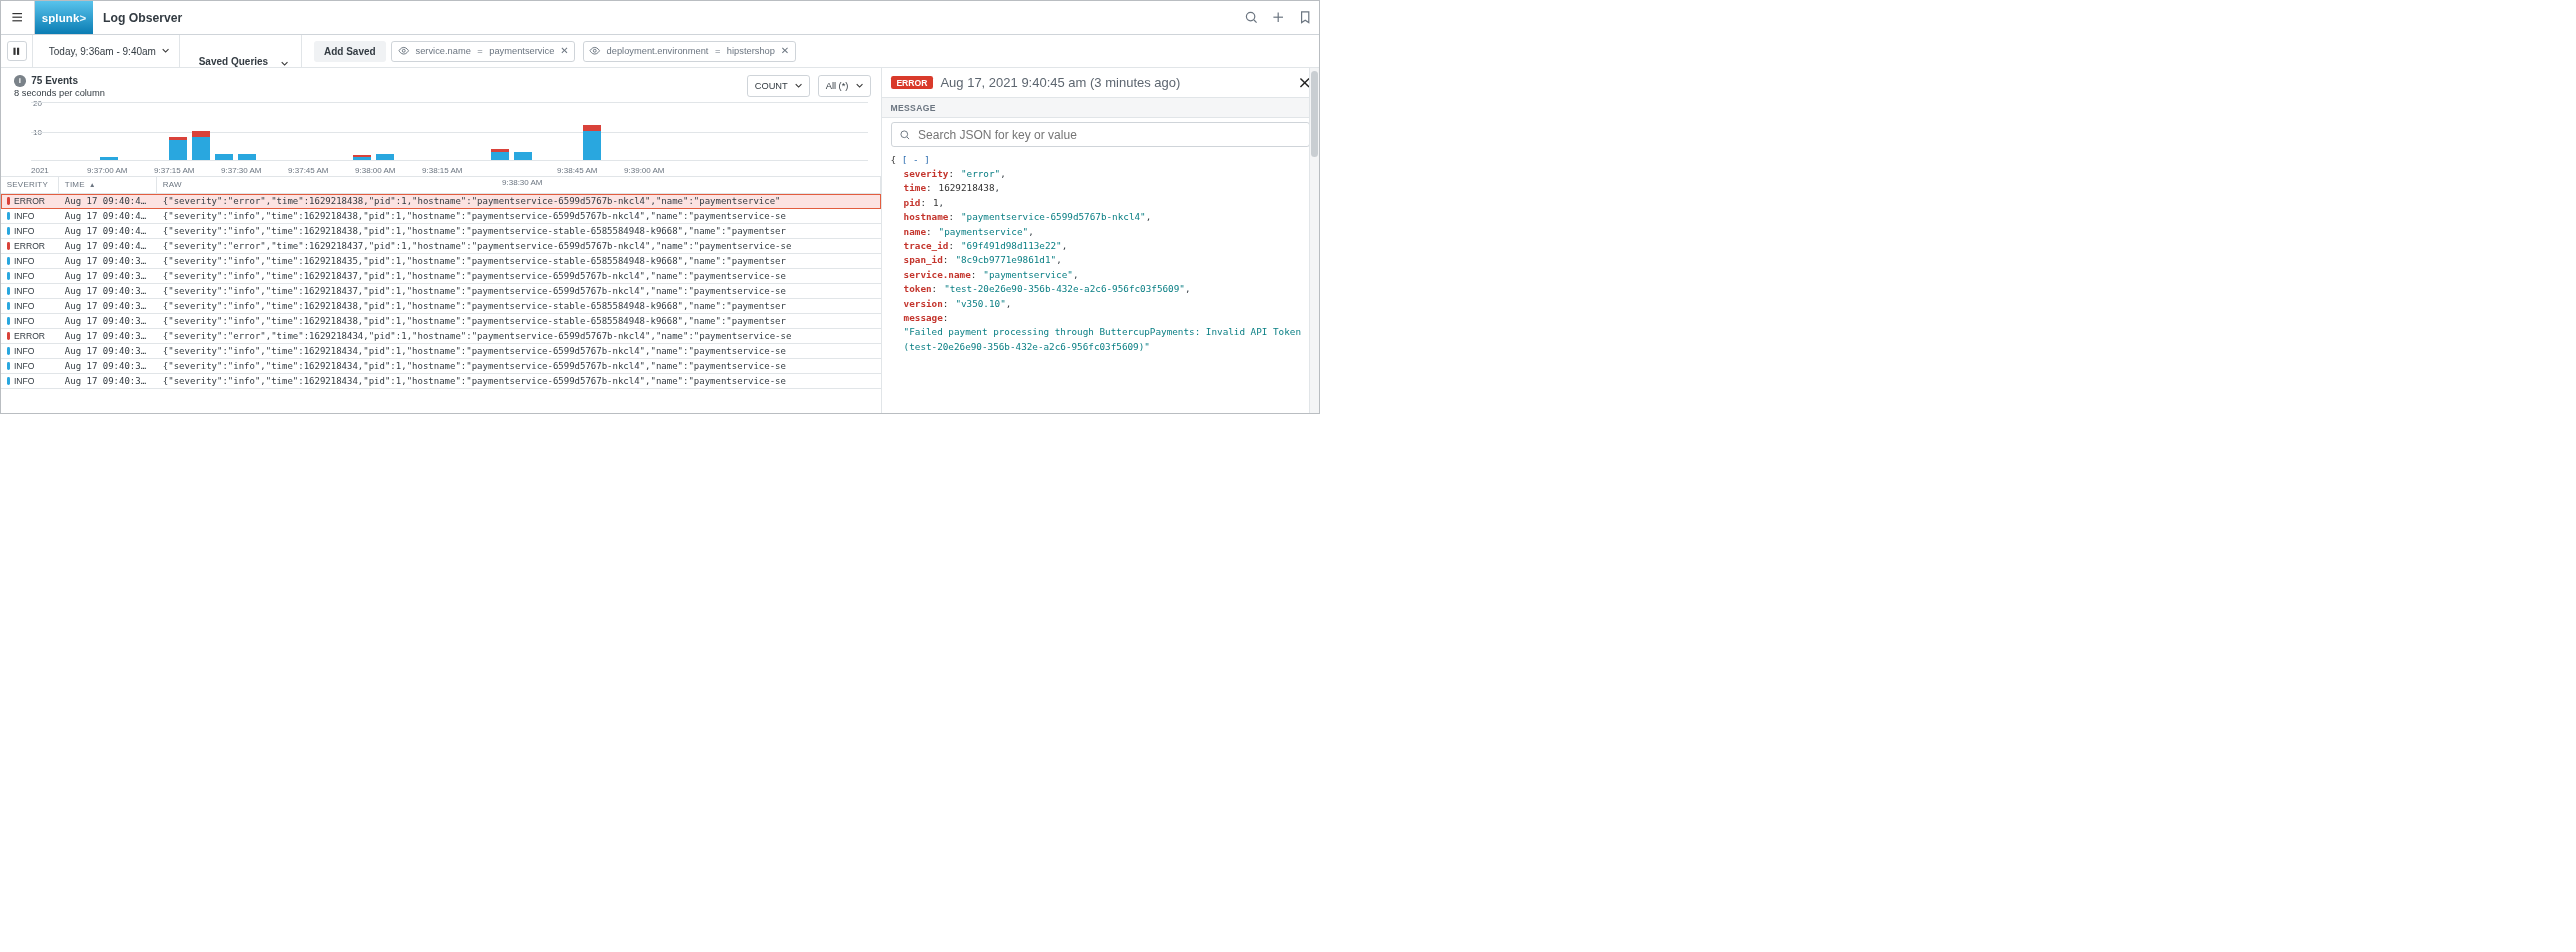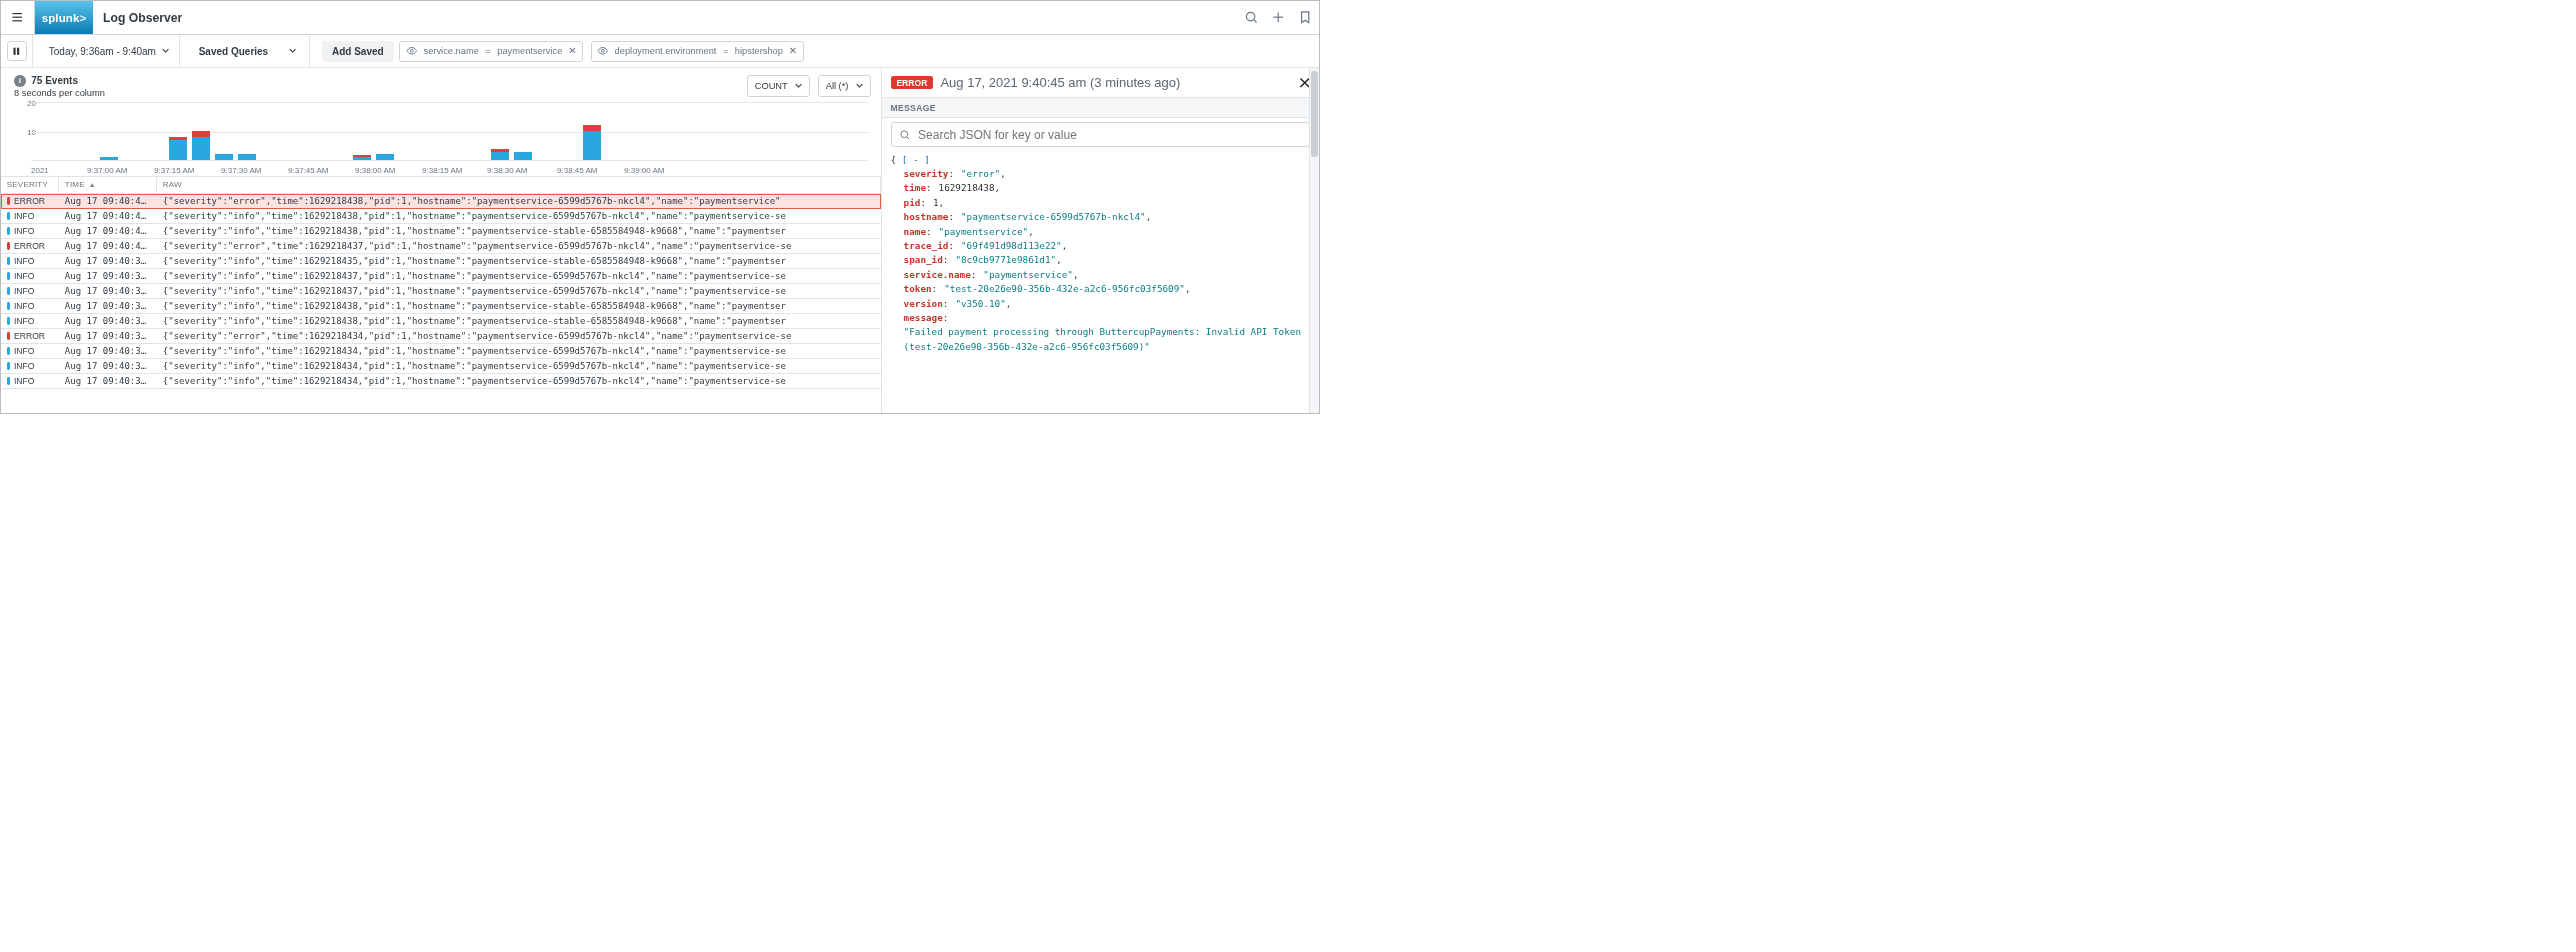--- a/index.html
+++ b/index.html
@@ -35,21 +35,21 @@
   .header-actions .hicon{width:27px;display:flex;align-items:center;justify-content:center;color:#6b7580}
   .header-actions .hicon svg{width:14.4px;height:14.4px}
 
   
   .toolbar{height:33px;display:flex;align-items:center;border-bottom:0.7px solid var(--border-light);gap:5.8px;padding-right:7.2px}
   .pause{width:32px;height:32px;display:flex;align-items:center;justify-content:center;border-right:0.7px solid var(--border-light)}
   .pause .box{width:20px;height:20px;border:0.7px solid var(--border);border-radius:2.9px;display:flex;align-items:center;justify-content:center}
   .pause svg{width:8.6px;height:8.6px}
   .time-picker{height:32px;display:flex;align-items:center;padding:0 10px;border-right:0.7px solid var(--border-light);gap:5.8px}
   .caret{display:inline-flex}
-  .saved-q{height:32px;display:flex;align-items:center;padding:0 13px;border-right:0.7px solid var(--border-light);gap:21px;font-weight:600}
+  .saved-q{height:32px;display:flex;align-items:flex-end;padding:0 13px;border-right:0.7px solid var(--border-light);gap:13px;font-weight:600}
   .add-filter{height:21px;display:flex;align-items:center;padding:0 10px;background:var(--bg-head);border-radius:2.9px;font-weight:600;margin-left:5.8px}
   .chip-area{display:flex;align-items:center;gap:7.2px}
   .chip{height:21px;border:0.7px solid var(--border);border-radius:2.9px;display:flex;align-items:center;padding:0 5.8px;gap:5.8px;color:var(--muted);font-size:9.3px}
   .chip .eye{display:inline-flex}
   .chip .eq{margin:0 0.7px}
   .chip .x{color:#6b7580;font-size:10px;line-height:1}
 
   
   .main{display:flex;height:calc(100% - 34px - 33px)}
   .left{flex:1;display:flex;flex-direction:column;min-width:0;border-right:0.7px solid var(--border-light);position:relative}
@@ -60,21 +60,21 @@
   .summary .counts{display:flex;flex-direction:column;gap:1.4px}
   .summary .title{font-weight:700;display:flex;align-items:center;gap:5.8px}
   .info-dot{width:11.5px;height:11.5px;border-radius:50%;background:#7a8289;color:#fff;font-size:8px;display:flex;align-items:center;justify-content:center;font-weight:700}
   .summary .sub{font-size:9.3px}
   .summary .controls{display:flex;gap:7.2px}
   .dd{height:21.6px;border:0.7px solid var(--border);border-radius:2.9px;display:flex;align-items:center;padding:0 7.2px;gap:7.2px;font-size:9.3px}
 
   
   .chart-wrap{padding:0 13px 1.4px;}
   .chart{position:relative;height:72px}
-  .chart .ylabel{position:absolute;left:13px;font-size:8px;color:#6b7580}
+  .chart .ylabel{position:absolute;left:19px;font-size:8px;color:#6b7580}
   .chart .plot{position:absolute;left:17.3px;right:0;top:0;bottom:13px;border-bottom:0.7px solid var(--border-light)}
   .gridline{position:absolute;left:0;right:0;border-top:0.7px solid var(--border-light)}
   .bars{position:absolute;left:0;right:0;bottom:0;top:0}
   .bar{position:absolute;bottom:0;width:17.3px;display:flex;flex-direction:column-reverse}
   .bar .seg{width:100%}
   .bar .seg.b{background:var(--blue)}
   .bar .seg.r{background:var(--red)}
   .xaxis{position:absolute;left:17.3px;right:0;bottom:-1.4px;height:13px}
   .xt{position:absolute;top:2.9px;font-size:8px;color:#6b7580;transform:translateX(-50%)}
 
@@ -312,21 +312,21 @@
               </div>
           </div>
           <div class="xaxis" id="xaxis">
               <div class="xt" style="left: 8.6px; text-align: center;">2021</div>
               <div class="xt" style="left: 76px;">9:37:00 AM</div>
               <div class="xt" style="left: 143px;">9:37:15 AM</div>
               <div class="xt" style="left: 210px;">9:37:30 AM</div>
               <div class="xt" style="left: 277px;">9:37:45 AM</div>
               <div class="xt" style="left: 344px;">9:38:00 AM</div>
               <div class="xt" style="left: 411px;">9:38:15 AM</div>
-              <div class="xt" style="left: 476px;">9:38:30 AM</div>
+              <div class="xt" style="left: 491px; margin-top: 12px;">9:38:30 AM</div>
               <div class="xt" style="left: 546px;">9:38:45 AM</div>
               <div class="xt" style="left: 613px;">9:39:00 AM</div>
             </div>
         </div>
       </div>
 
       <div class="table">
         <div class="thead">
           <div class="th sev">SEVERITY</div>
           <div class="th time">

